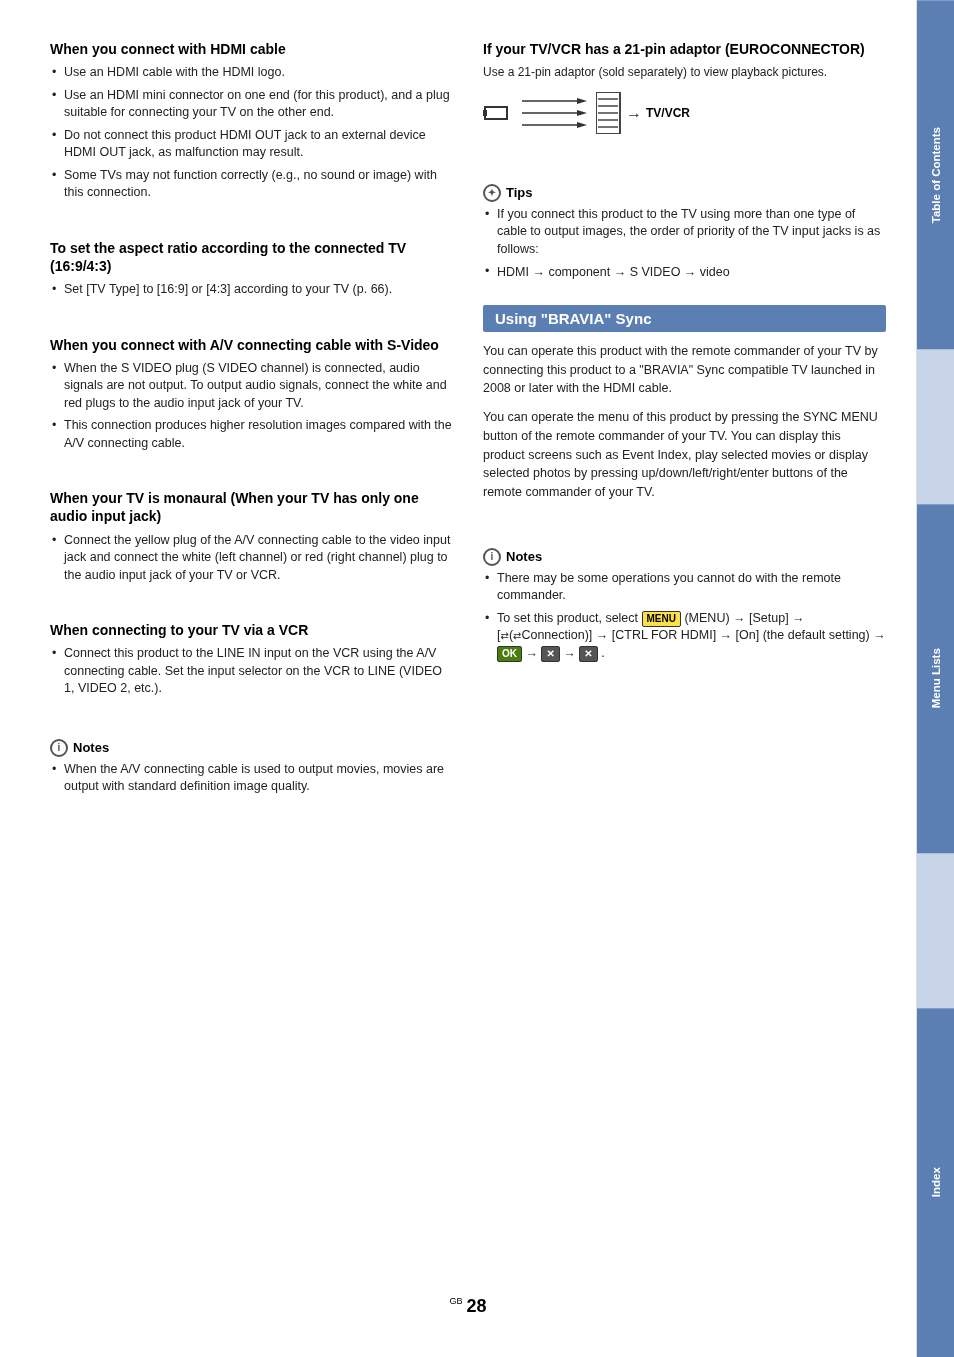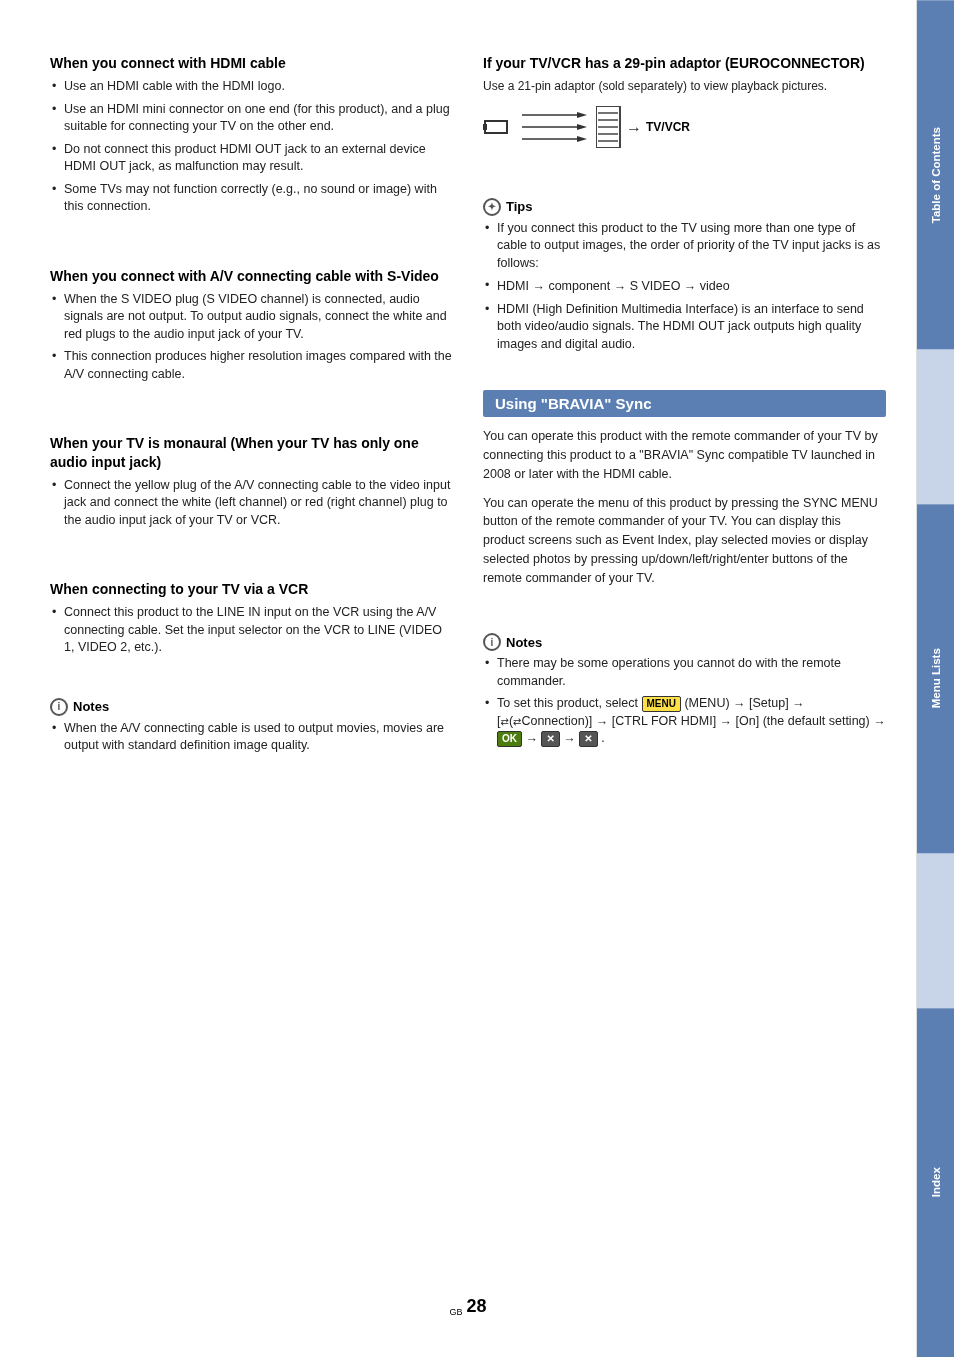--- a/index.html
+++ b/index.html
@@ -35,21 +35,20 @@
       gap: 18px;
     }
     .right-col {
       flex: 1;
       display: flex;
       flex-direction: column;
       gap: 18px;
     }
     .section {
       margin-bottom: 14px;
-      margin-top: 14px;
     }
     .section-title {
       font-size: 14px;
       font-weight: bold;
       color: #000;
       margin-bottom: 6px;
       line-height: 1.3;
     }
     .bullet-list {
       list-style: none;
@@ -199,21 +198,21 @@
       background: #5b7fb3;
     }
     .sidebar-tab-spacer {
       flex: 0.5;
       background: #c8d4e8;
     }
     
     .page-num-area {
       display: flex;
       justify-content: center;
-      align-items: flex-end;
+      align-items: flex-start;
       margin-top: auto;
       padding-top: 10px;
       font-size: 11px;
       gap: 4px;
     }
     .small-note {
       font-size: 12px;
       line-height: 1.45;
       color: #222;
     }
@@ -231,20 +230,26 @@
         <div class="section">
           <div class="section-title">When you connect with HDMI cable</div>
           <ul class="bullet-list">
             <li>Use an HDMI cable with the HDMI logo.</li>
             <li>Use an HDMI mini connector on one end (for this product), and a plug suitable for connecting your TV on the other end.</li>
             <li>Do not connect this product HDMI OUT jack to an external device HDMI OUT jack, as malfunction may result.</li>
             <li>Some TVs may not function correctly (e.g., no sound or image) with this connection.</li>
           </ul>
         </div>
 
+        <div class="section">
+          <div class="section-title">To set the aspect ratio according to the connected TV (16:9/4:3)</div>
+          <ul class="bullet-list">
+            <li>Set [TV Type] to [16:9] or [4:3] according to your TV (p. 66).</li>
+          </ul>
+        </div>
 
         <div class="section">
           <div class="section-title">When you connect with A/V connecting cable with S-Video</div>
           <ul class="bullet-list">
             <li>When the S VIDEO plug (S VIDEO channel) is connected, audio signals are not output. To output audio signals, connect the white and red plugs to the audio input jack of your TV.</li>
             <li>This connection produces higher resolution images compared with the A/V connecting cable.</li>
           </ul>
         </div>
 
         <div class="section">
@@ -269,21 +274,21 @@
           <ul class="bullet-list">
             <li>When the A/V connecting cable is used to output movies, movies are output with standard definition image quality.</li>
           </ul>
         </div>
 
       </div>
 
       <div class="right-col">
 
         <div class="section">
-          <div class="section-title">If your TV/VCR has a 29-pin adaptor (EUROCONNECTOR)</div>
+          <div class="section-title">If your TV/VCR has a 21-pin adaptor (EUROCONNECTOR)</div>
           <p class="small-note" style="margin-bottom:8px;">Use a 21-pin adaptor (sold separately) to view playback pictures.</p>
 
           <div class="diagram-area">
 
             <svg width="35" height="20">
               <rect x="2" y="4" width="22" height="12" fill="none" stroke="#333" stroke-width="2"></rect>
               <rect x="0" y="7" width="4" height="6" fill="#333"></rect>
             </svg>
 
             <svg width="70" height="40">
@@ -317,21 +322,20 @@
             <div class="tips-icon">✦</div>
             <span>Tips</span>
           </div>
           <ul class="bullet-list">
             <li>If you connect this product to the TV using more than one type of cable to output images, the order of priority of the TV input jacks is as follows:</li>
             <li style="padding-left:0; list-style:none;">
               <span style="margin-left:14px; display:block; font-size:12.5px; line-height:1.5;">
                 <span>HDMI → component → S VIDEO → video</span>
               </span>
             </li>
-            <li>HDMI (High Definition Multimedia Interface) is an interface to send both video/audio signals. The HDMI OUT jack outputs high quality images and digital audio.</li>
           </ul>
         </div>
 
         <div class="section">
           <div class="bravia-section">Using "BRAVIA" Sync</div>
           <p class="bravia-body">You can operate this product with the remote commander of your TV by connecting this product to a "BRAVIA" Sync compatible TV launched in 2008 or later with the HDMI cable.</p>
           <p class="bravia-body">You can operate the menu of this product by pressing the SYNC MENU button of the remote commander of your TV. You can display this product screens such as Event Index, play selected movies or display selected photos by pressing up/down/left/right/enter buttons of the remote commander of your TV.</p>
         </div>
 
         <div class="notes-block">

